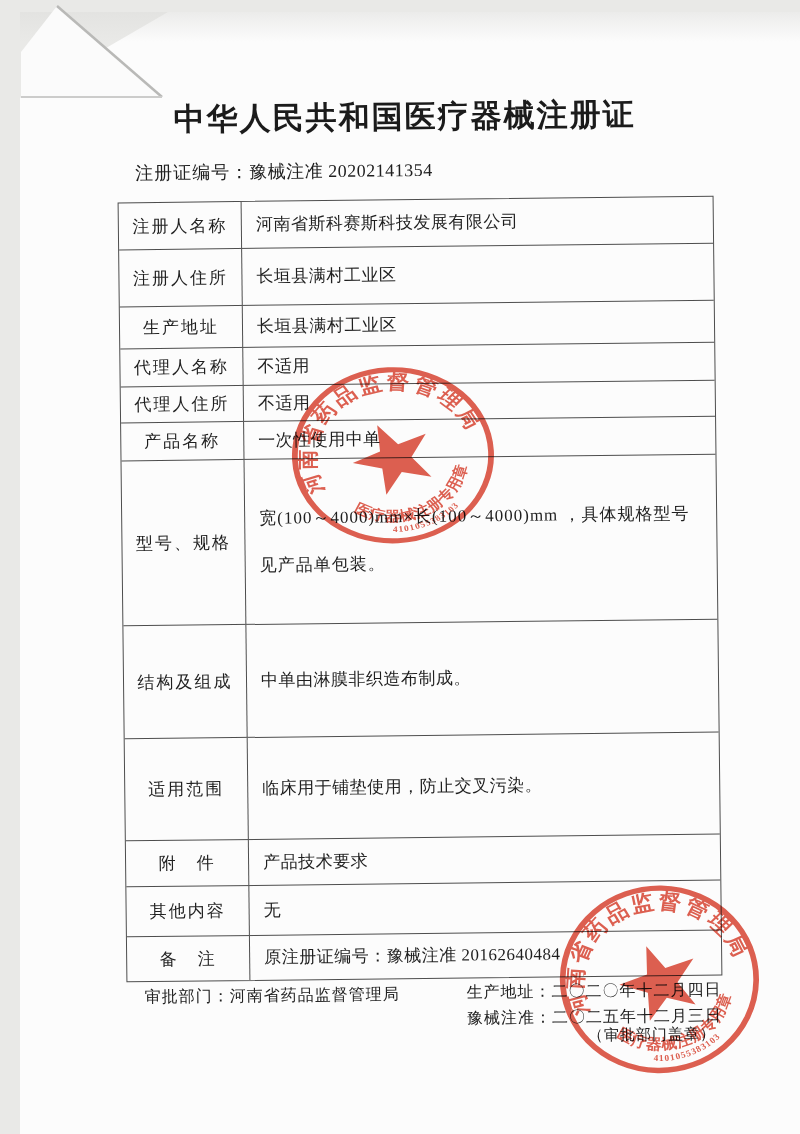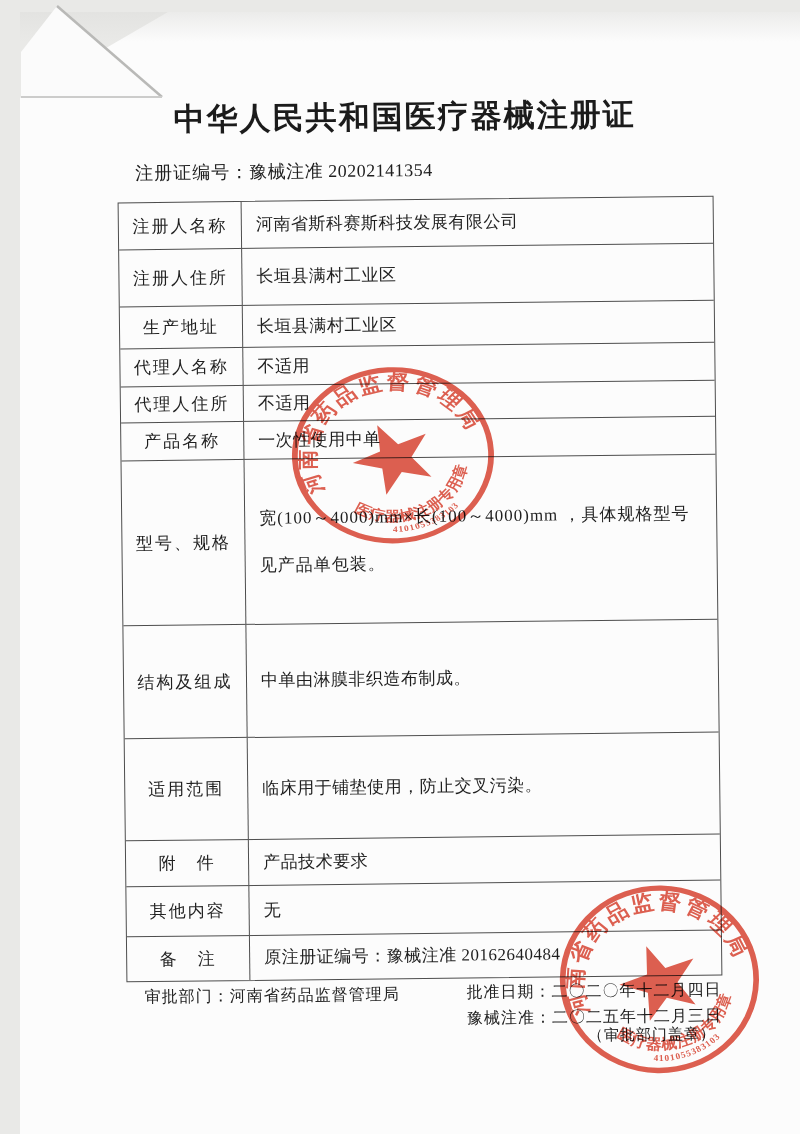--- a/index.html
+++ b/index.html
@@ -128,21 +128,21 @@
     </div>
     <div class="row r11">
       <div class="cell-label">备　注</div>
       <div class="cell-value">原注册证编号：豫械注准 20162640484</div>
     </div>
   </div>
 
   <div class="footer-dept"><span>审批部门：</span><span>河南省药品监督管理局</span></div>
 
   <div class="footer-dates">
-    <div><span>批准日期：</span><span>二〇二〇年十二月四日</span></div>
+    <div><span>生产地址：</span><span>二〇二〇年十二月四日</span></div>
     <div><span>豫械注准：</span><span>二〇二五年十二月三日</span></div>
   </div>
 
   <div class="footer-seal-note">（审批部门盖章）</div>
 
   <svg class="stamp" style="left:289px;top:363px;" width="211" height="184" viewBox="0 0 200 200" preserveAspectRatio="none">
     <g transform="rotate(-24 100 100)" fill="#d6402e" stroke="none">
       <ellipse cx="100" cy="100" rx="93" ry="93" fill="none" stroke="#d6402e" stroke-width="5.5"></ellipse>
       <polygon points="100,64 109.4,91.1 138,91.6 115.2,108.9 123.5,136.4 100,120 76.5,136.4 84.8,108.9 62,91.6 90.6,91.1"></polygon>
       <path id="s1top" d="M 27,120 A 75,75 0 1 1 173,120" fill="none"></path>

